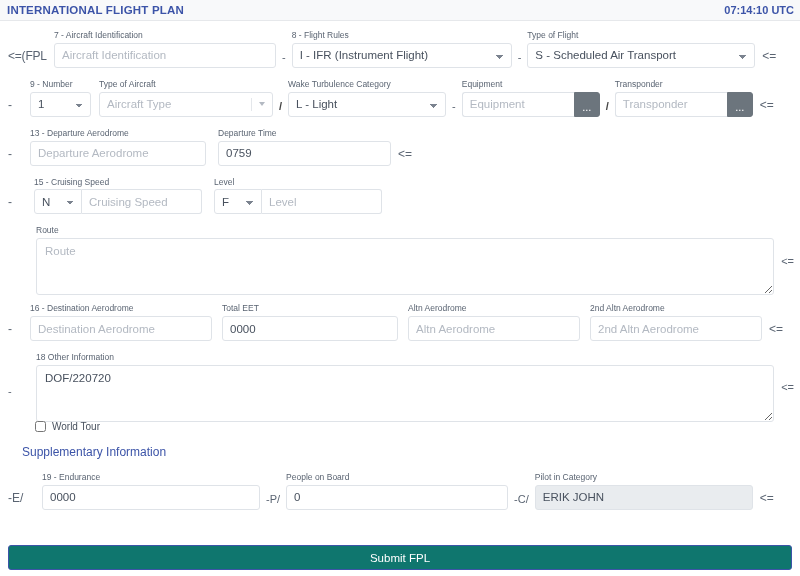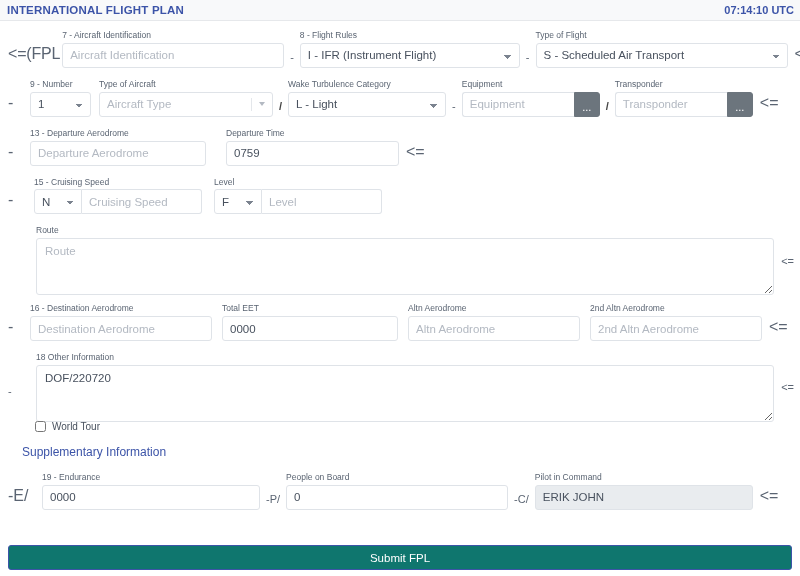--- a/index.html
+++ b/index.html
@@ -44,21 +44,21 @@
   }
 
   .row {
     display: flex;
     align-items: flex-end;
     padding: 0 6px 0 8px;
     margin-bottom: 12px;
   }
 
   .marker {
-    font-size: 16px;
+    font-size: 12px;
     color: #5a6472;
     white-space: nowrap;
     padding-bottom: 5px;
     flex: 0 0 auto;
   }
   .marker-left { min-width: 22px; text-align: left; }
   .marker-left.fpl { min-width: 44px; letter-spacing: -0.2px; }
   .marker-right { margin-left: 7px; color: #5a6472; }
   .marker-sep {
     font-size: 11px;
@@ -262,21 +262,21 @@
 
     <div class="field" style="margin-left:0;">
       <span class="field-label">8 - Flight Rules</span>
       <select class="ctrl" style="width:220px"><option value="I - IFR (Instrument Flight)">I - IFR (Instrument Flight)</option><option value="V - VFR (Visual Flight)">V - VFR (Visual Flight)</option><option value="Y - IFR first">Y - IFR first</option><option value="Z - VFR first">Z - VFR first</option></select>
     </div>
 
     <span class="marker-sep">-</span>
 
     <div class="field" style="margin-left:0;">
       <span class="field-label">Type of Flight</span>
-      <select class="ctrl" style="width:252px"><option value="S - Scheduled Air Transport">S - Scheduled Air Transport</option><option value="N - Non-Scheduled Air Transport">N - Non-Scheduled Air Transport</option><option value="G - General Aviation">G - General Aviation</option><option value="M - Military">M - Military</option><option value="X - Other">X - Other</option></select>
+      <select class="ctrl" style="width:228px"><option value="S - Scheduled Air Transport">S - Scheduled Air Transport</option><option value="N - Non-Scheduled Air Transport">N - Non-Scheduled Air Transport</option><option value="G - General Aviation">G - General Aviation</option><option value="M - Military">M - Military</option><option value="X - Other">X - Other</option></select>
     </div>
 
     <span class="marker marker-right">&lt;=</span>
   </div>
 
   <div class="row">
     <span class="marker marker-left">-</span>
 
     <div class="field" style="margin-left:0;">
       <span class="field-label">9 - Number</span>
@@ -323,21 +323,21 @@
   </div>
 
   <div class="row">
     <span class="marker marker-left">-</span>
 
     <div class="field" style="margin-left:0;">
       <span class="field-label">13 - Departure Aerodrome</span>
       <input class="ctrl" type="text" style="width: 176px;" placeholder="Departure Aerodrome">
     </div>
 
-    <div class="field" style="margin-left:20px;">
+    <div class="field" style="margin-left:12px;">
       <span class="field-label">Departure Time</span>
       <input class="ctrl" type="text" style="width: 173px;" placeholder="Departure Time" value="0759">
     </div>
 
     <span class="marker marker-right">&lt;=</span>
   </div>
 
   <div class="row">
     <span class="marker marker-left">-</span>
 
@@ -420,21 +420,21 @@
     <span class="marker-sep">-P/</span>
 
     <div class="field" style="margin-left:0;">
       <span class="field-label">People on Board</span>
       <input class="ctrl" type="text" style="width: 222px;" placeholder="People on Board" value="0">
     </div>
 
     <span class="marker-sep">-C/</span>
 
     <div class="field" style="margin-left:0;">
-      <span class="field-label">Pilot in Command</span>
+      <span class="field-label">Pilot in Category</span>
       <input class="ctrl disabled-input" type="text" style="width: 218px;" disabled="" placeholder="Pilot in Command" value="ERIK JOHN">
     </div>
 
     <span class="marker marker-right">&lt;=</span>
   </div>
 
   <div class="submit-wrap">
     <button class="submit-btn">Submit FPL</button>
   </div>
 

